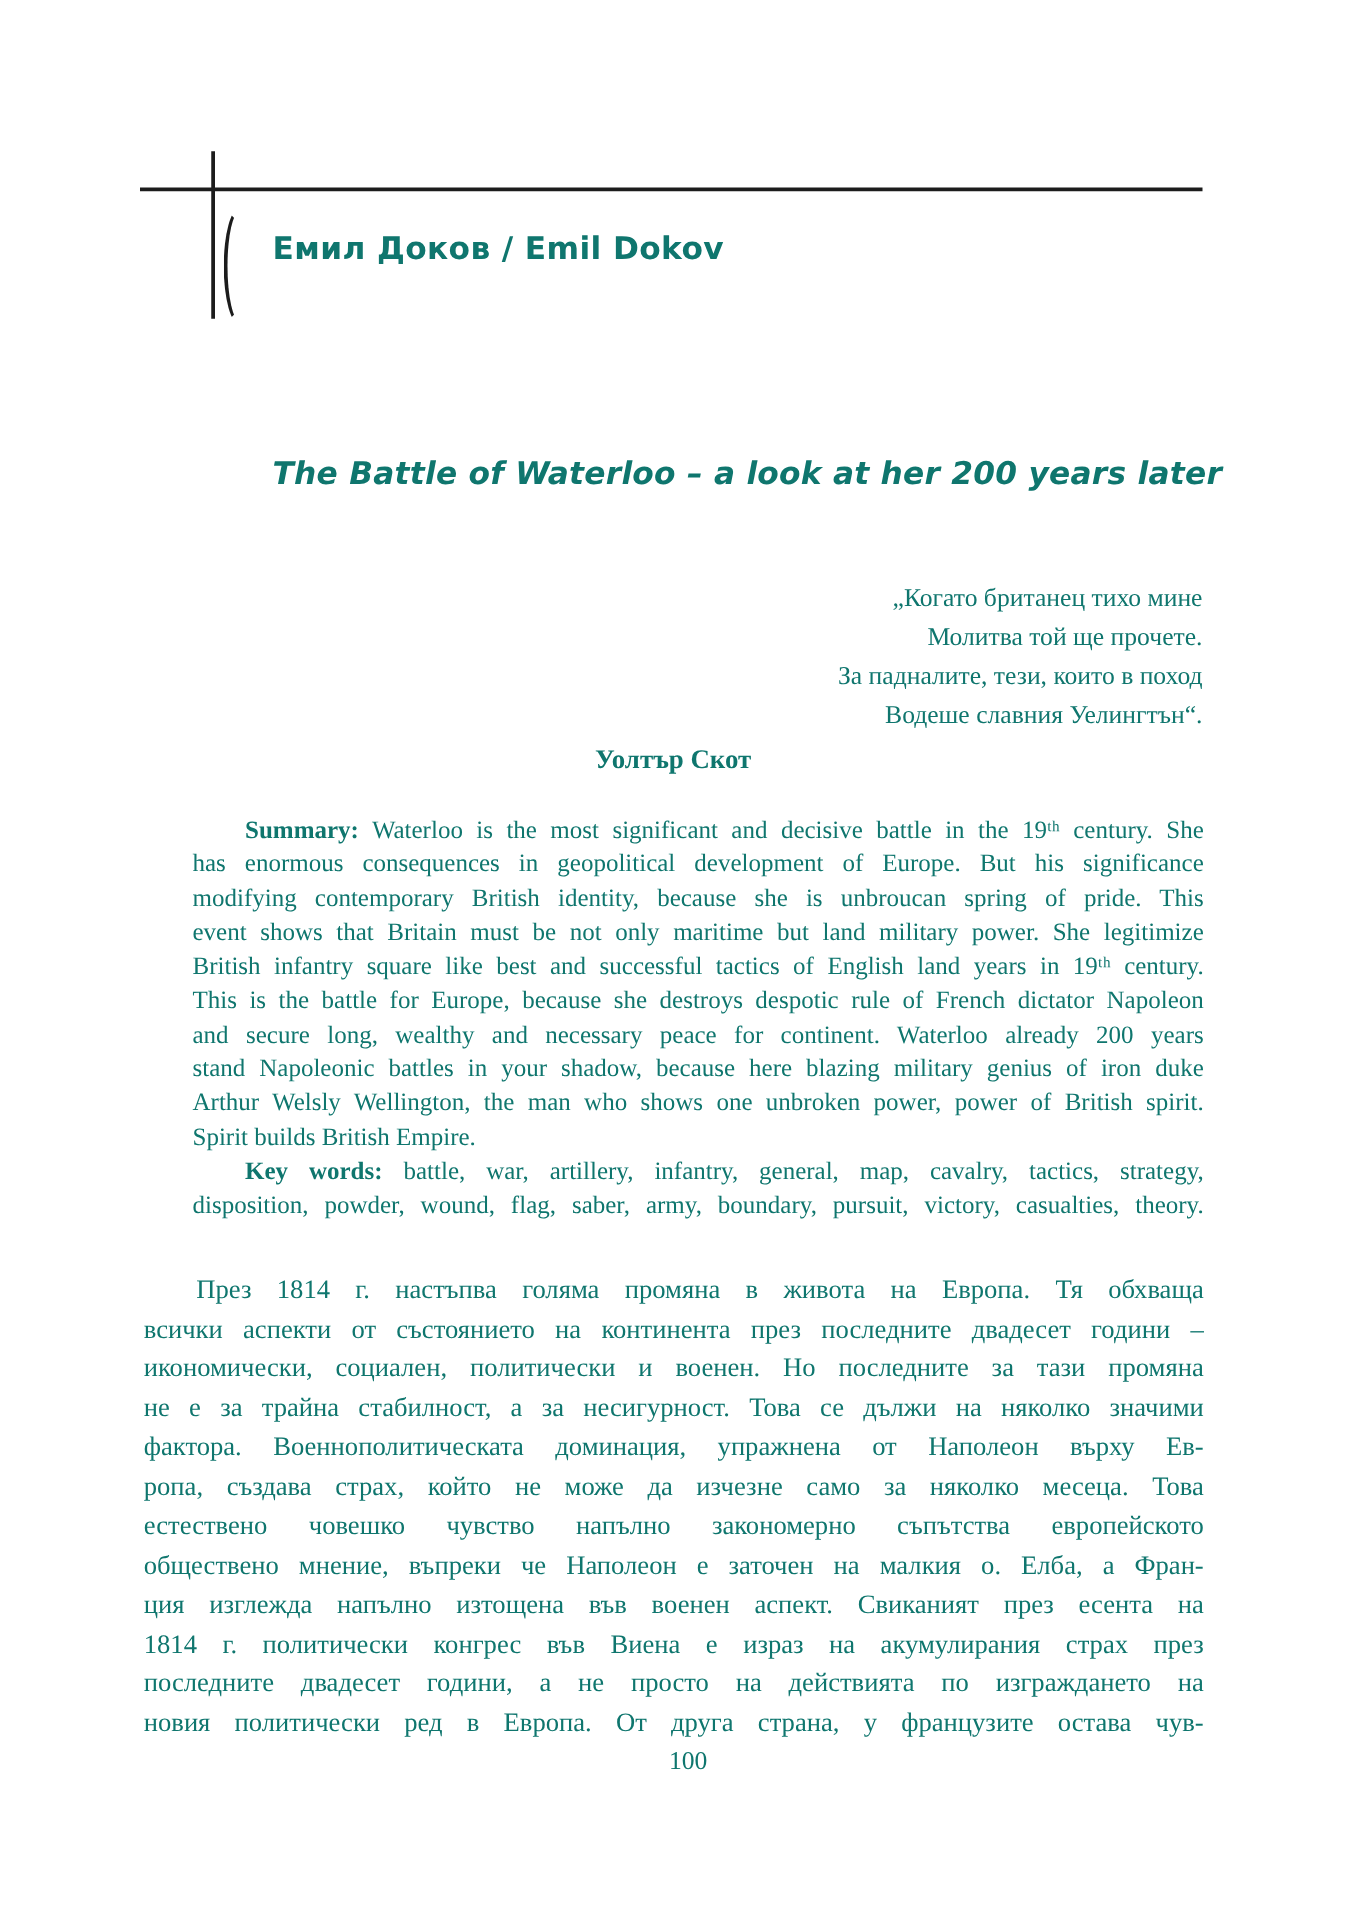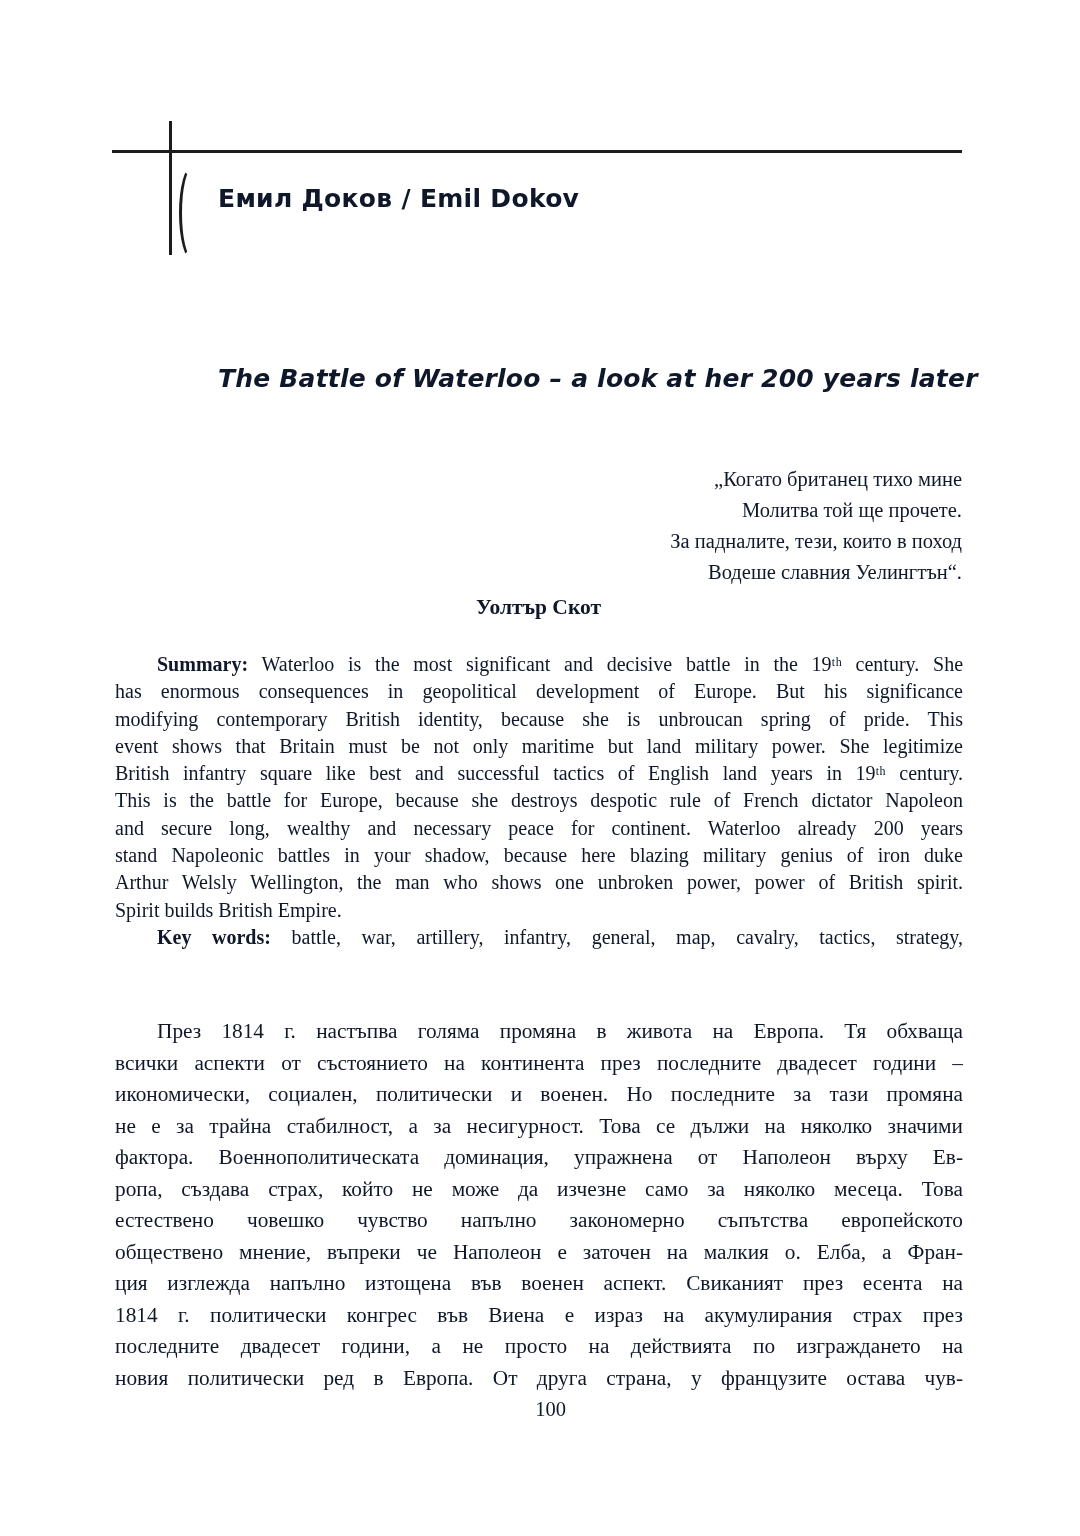--- a/index.html
+++ b/index.html
@@ -6,21 +6,21 @@
     margin: 0;
     padding: 0;
     background: #e8e8e8;
   }
   .page {
     position: relative;
     width: 1080px;
     height: 1536px;
     margin: 0 auto;
     background: #ffffff;
-    color: #0f172a;
+    color: #0f766e;
     font-family: "Liberation Serif", "DejaVu Serif", serif;
     overflow: hidden;
   }
 
   
   .rule-h {
     position: absolute;
     left: 112px;
     top: 150px;
     width: 850px;
@@ -103,20 +103,21 @@
   
   .textblock {
     position: absolute;
     left: 115px;
     right: 117px;
   }
   .abstract {
     top: 651px;
     font-size: 20px;
     line-height: 27.3px;
+    margin-left: 39px;
   }
   .bodytext {
     top: 1016px;
     font-size: 21.3px;
     line-height: 31.5px;
   }
   .line {
     text-align: justify;
     text-align-last: justify;
   }
@@ -176,20 +177,23 @@
         <div class="line">This is the battle for Europe, because she destroys despotic rule of French dictator Napoleon</div>
         <div class="line">and secure long, wealthy and necessary peace for continent. Waterloo already 200 years</div>
         <div class="line">stand Napoleonic battles in your shadow, because here blazing military genius of iron duke</div>
         <div class="line">Arthur Welsly Wellington, the man who shows one unbroken power, power of British spirit.</div>
         <div class="line last">Spirit builds British Empire.</div>
       </div>
 
     <div class="line">
       <span class="tab"></span><b>Key words:</b> <span>battle, war, artillery, infantry, general, map, cavalry, tactics, strategy,</span>
     </div>
+    <div>
+        <div class="line">disposition, powder, wound, flag, saber, army, boundary, pursuit, victory, casualties, theory.</div>
+      </div>
   </section>
 
   <section class="textblock bodytext">
     <div class="para">
         <div class="line">През 1814 г. настъпва голяма промяна в живота на Европа. Тя обхваща</div>
         <div class="line">всички аспекти от състоянието на континента през последните двадесет години –</div>
         <div class="line">икономически, социален, политически и военен. Но последните за тази промяна</div>
         <div class="line">не е за трайна стабилност, а за несигурност. Това се дължи на няколко значими</div>
         <div class="line">фактора. Военнополитическата доминация, упражнена от Наполеон върху Ев-</div>
         <div class="line">ропа, създава страх, който не може да изчезне само за няколко месеца. Това</div>

